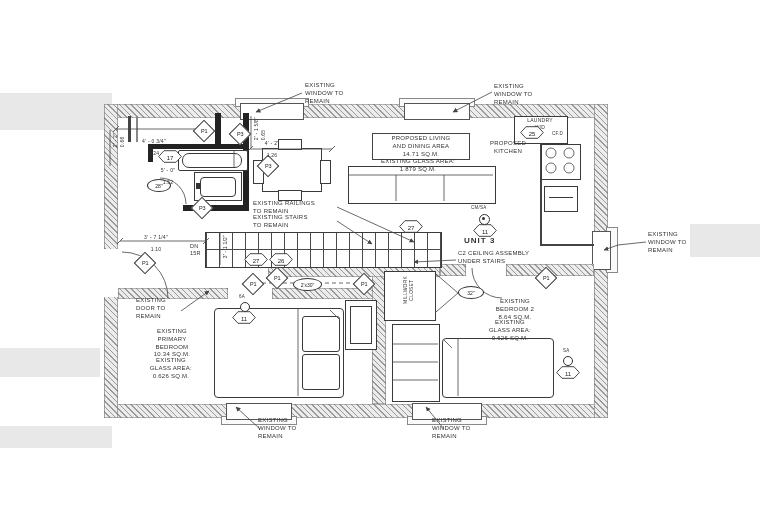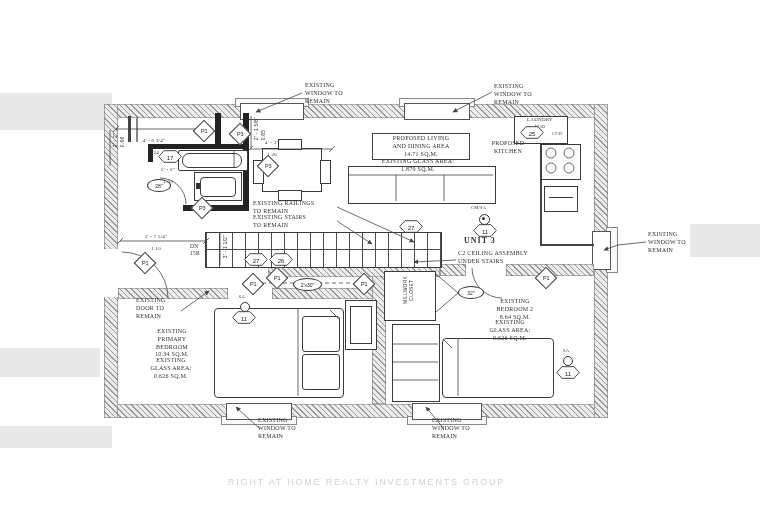--- a/index.html
+++ b/index.html
@@ -9,21 +9,21 @@
   
   .wall{position:absolute;background:repeating-linear-gradient(45deg,#9a9a9a 0,#9a9a9a 1px,#ececec 1px,#ececec 4px);
         box-shadow:inset 0 0 0 0.6px #777;}
   .bwall{position:absolute;background:#222;}
   .thinline{position:absolute;background:#444;}
   
   .win{position:absolute;background:#fff;border:0.8px solid #555;}
   .sill{position:absolute;background:#fafafa;border:0.7px solid #888;}
   
   .lbl{position:absolute;font-size:6px;line-height:1.3;letter-spacing:.25px;color:#333;
-       white-space:pre-line;font-family:Liberation Serif, serif;}
+       white-space:pre-line;}
   .ctr{text-align:center;}
   .boxed{border:0.9px solid #444;background:#fff;padding:1px 2px;}
   .bold{font-weight:bold;}
   
   .diamond{position:absolute;width:14px;height:14px;border:0.9px solid #333;background:#fff;
            transform:rotate(45deg);display:flex;align-items:center;justify-content:center;}
   .diamond span{transform:rotate(-45deg);font-size:5.5px;color:#222;}
   .ellipse{position:absolute;border:0.9px solid #333;border-radius:50%;background:#fff;
            display:flex;align-items:center;justify-content:center;font-size:5px;color:#222;}
   .circ{position:absolute;border:0.9px solid #333;border-radius:50%;background:#fff;}
@@ -325,15 +325,14 @@
     <span class="vtext">0.65</span>
   </div>
   <div class="vdim" style="left:112px;top:133px;">
     <span class="vtext">2' - 2"</span>
     <span class="vtext">0.66</span>
   </div>
   <div class="vdim" style="left:222px;top:235px;">
     <span class="vtext">3' - 1 1/2"</span>
   </div>
 
-  <div id="watermark" style="left:228px;top:477px;">RIGHT AT HOME REALTY INVESTMENTS GROUP</div>
 
 </div>
 
 </body></html>

